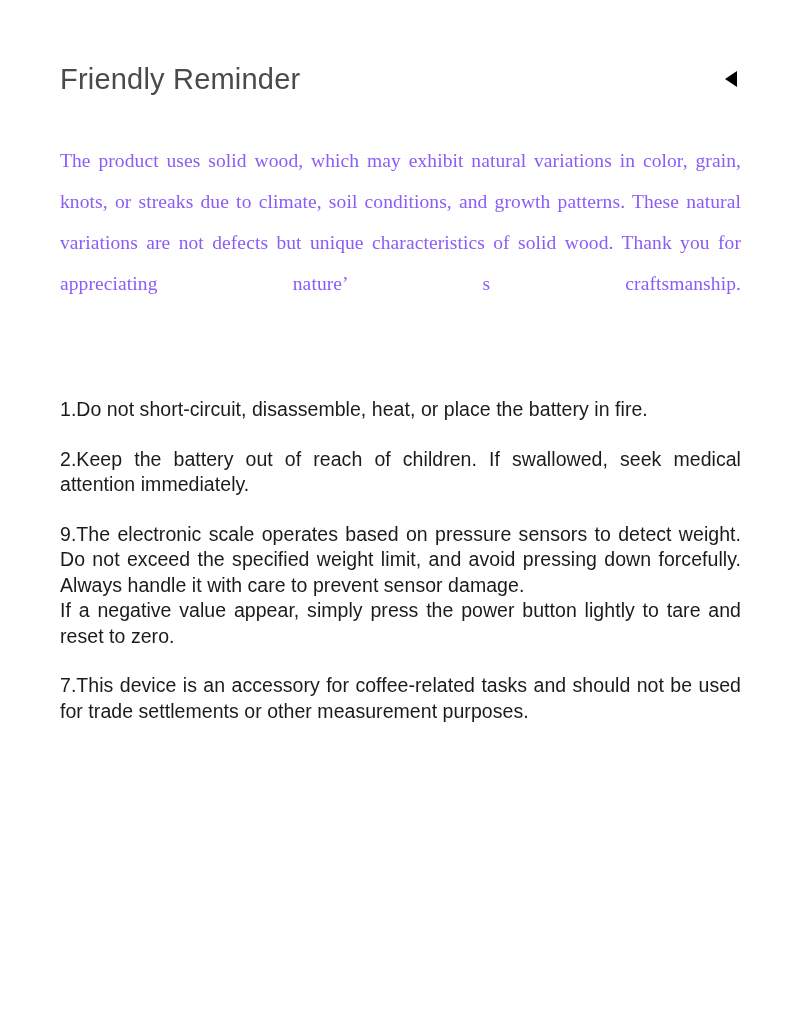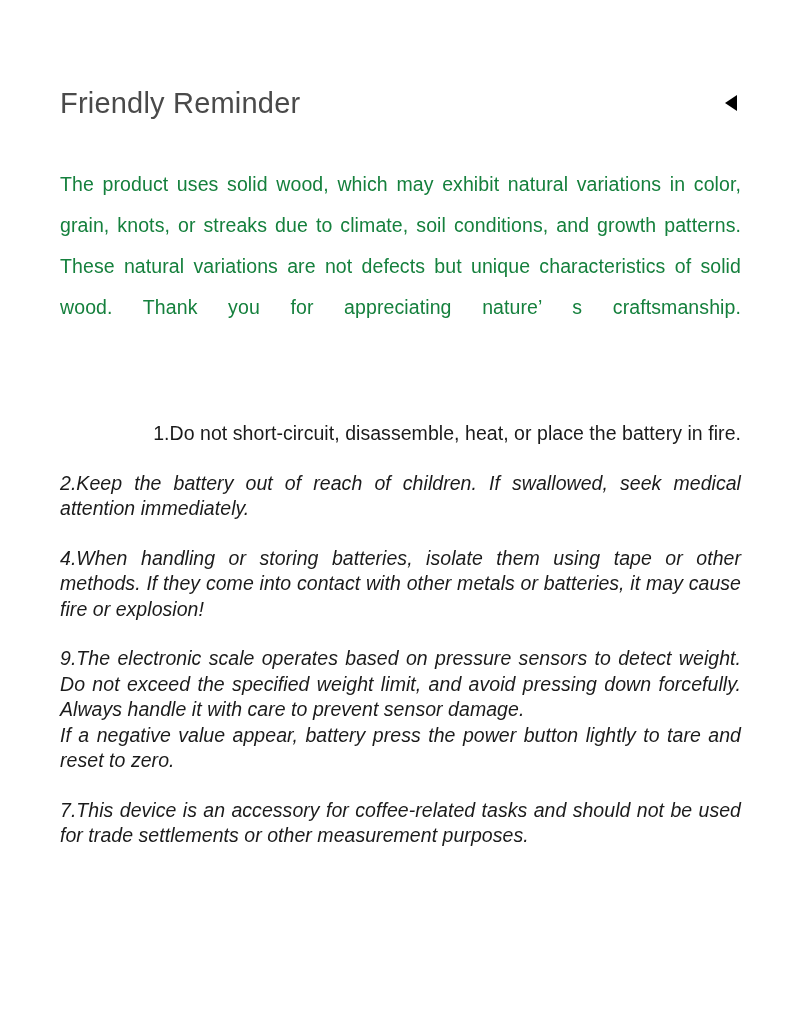--- a/index.html
+++ b/index.html
@@ -13,21 +13,20 @@
     font-family: "Liberation Sans", "DejaVu Sans", sans-serif;
     -webkit-font-smoothing: antialiased;
     overflow: hidden;
   }
 
   .page {
     position: relative;
     width: 800px;
     height: 728px;
     box-sizing: border-box;
-    margin-top: 24px;
   }
 
   
   .header {
     position: absolute;
     left: 60px;
     top: 58px;
     width: 680px;
     height: 42px;
     display: flex;
@@ -56,25 +55,26 @@
   .content {
     position: absolute;
     left: 60px;
     top: 140px;
     width: 681px;
   }
 
   .intro {
     font-size: 19.5px;
     line-height: 41px;
-    color: #15803d;
+    color: #8b5cf6;
     text-align: justify;
     text-justify: inter-word;
     margin: 0 0 0 0;
     letter-spacing: 0.1px;
+    font-family: Liberation Serif, serif;
   }
   .intro::after {
     content: "";
     display: inline-block;
     width: 100%;
   }
 
   .items {
     margin: 0;
     padding: 0;
@@ -82,33 +82,32 @@
   }
   .item {
     font-size: 19.5px;
     line-height: 25.5px;
     color: #1b1b1b;
     letter-spacing: 0.05px;
     margin: 0;
   }
   .item + .item {
     margin-top: 24px;
-    font-style: italic;
   }
   .item-line {
     display: block;
     margin: 0;
   }
   
   .para-justify {
     text-align: justify;
     text-justify: inter-word;
   }
   .para-plain {
-    text-align: right;
+    text-align: left;
   }
 
   
   .items-wrap {
     margin-top: 52px;
   }
 </style>
 </head>
 <body>
 
@@ -128,25 +127,22 @@
     <p class="intro">The product uses solid wood, which may exhibit natural variations in color, grain, knots, or streaks due to climate, soil conditions, and growth patterns. These natural variations are not defects but unique characteristics of solid wood. Thank you for appreciating nature’ s craftsmanship.</p>
 
     <ul class="items items-wrap" id="items-list">
         <li class="item">
           <span class="item-line para-plain">1.Do not short-circuit, disassemble, heat, or place the battery in fire.</span>
         </li>
         <li class="item">
           <span class="item-line para-justify">2.Keep the battery out of reach of children. If swallowed, seek medical attention immediately.</span>
         </li>
         <li class="item">
-          <span class="item-line para-justify">4.When handling or storing batteries, isolate them using tape or other methods. If they come into contact with other metals or batteries, it may cause fire or explosion!</span>
-        </li>
-        <li class="item">
           <span class="item-line para-justify">9.The electronic scale operates based on pressure sensors to detect weight. Do not exceed the specified weight limit, and avoid pressing down forcefully. Always handle it with care to prevent sensor damage.</span>
-          <span class="item-line para-justify">If a negative value appear, battery press the power button lightly to tare and reset to zero.</span>
+          <span class="item-line para-justify">If a negative value appear, simply press the power button lightly to tare and reset to zero.</span>
         </li>
         <li class="item">
           <span class="item-line para-justify">7.This device is an accessory for coffee-related tasks and should not be used for trade settlements or other  measurement purposes.</span>
         </li>
       </ul>
 
   </div>
 </div>
 
 </body></html>

